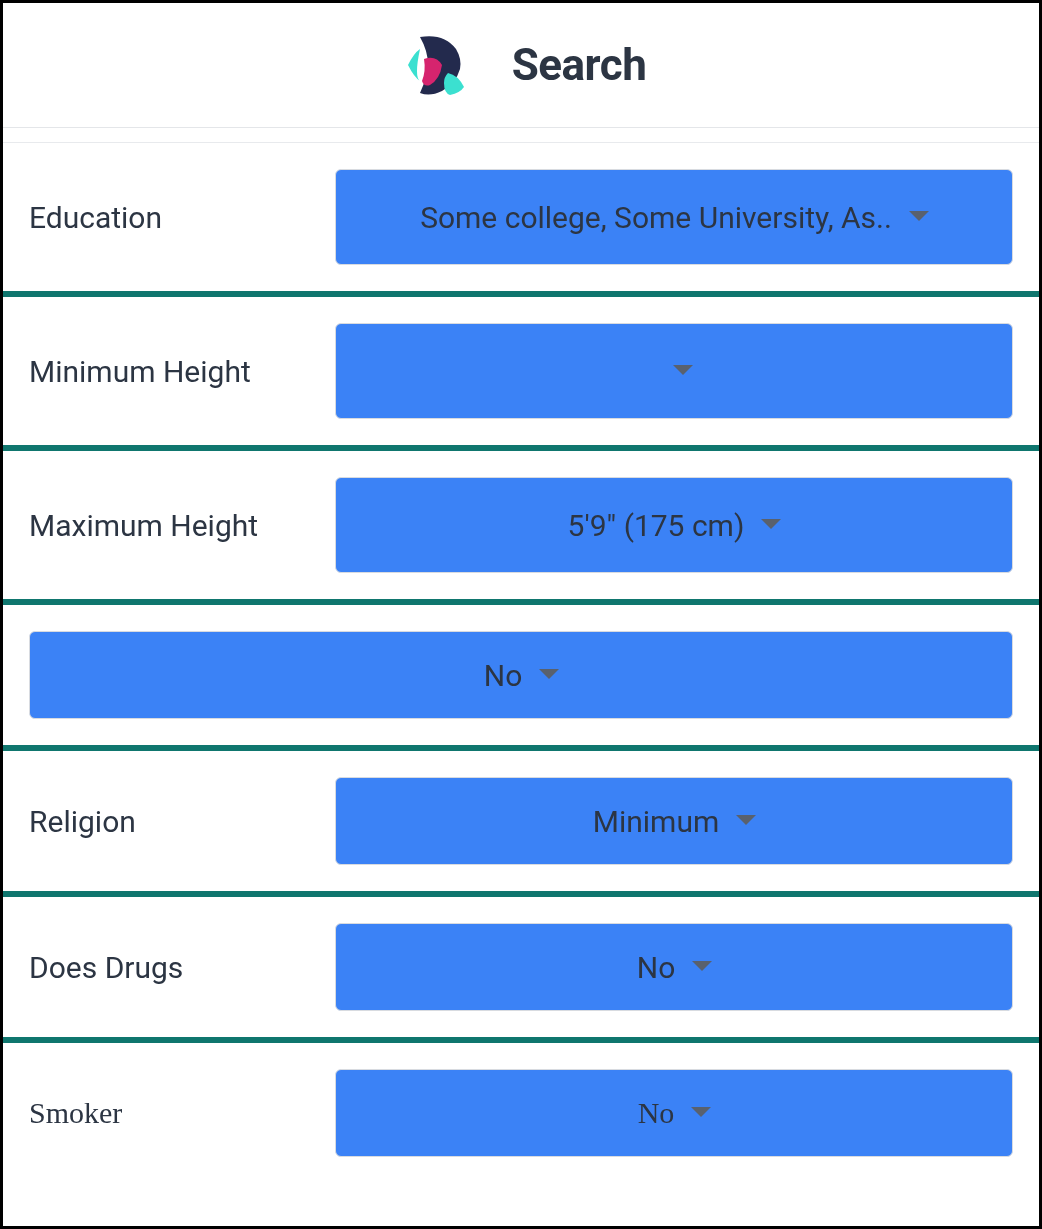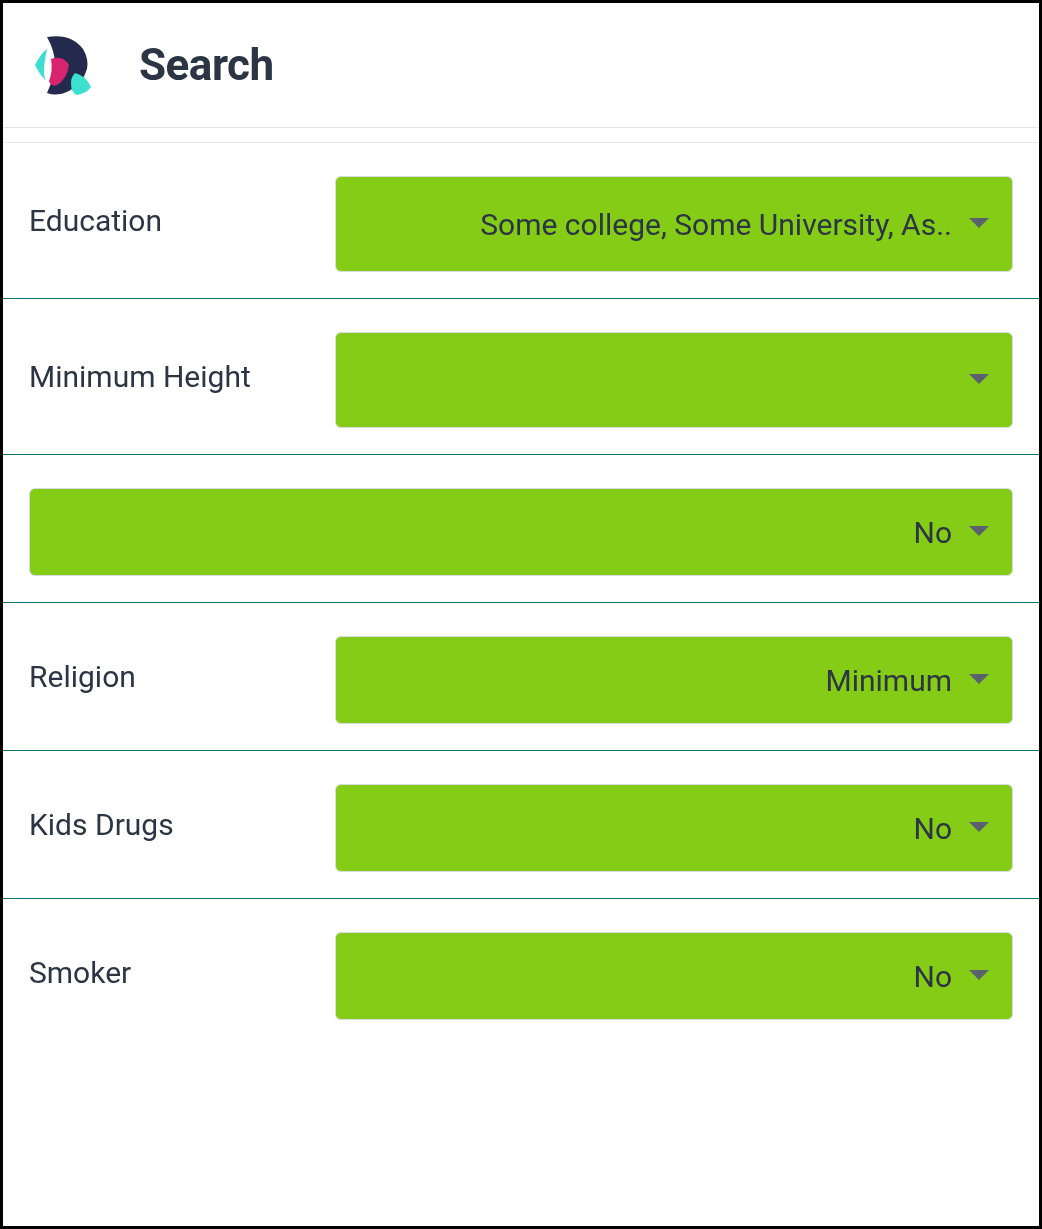--- a/index.html
+++ b/index.html
@@ -15,20 +15,21 @@
       height: 1229px;
       border: 3px solid #000;
       overflow: hidden;
     }
     .header {
       display: flex;
       align-items: center;
       padding: 26px 20px 26px 24px;
       border-bottom: 1px solid #e4e6e9;
       background: #fff;
+      justify-content: center;
     }
     .logo {
       width: 72px;
       height: 72px;
       display: flex;
       align-items: center;
       justify-content: center;
       flex-shrink: 0;
     }
     .page-title {
@@ -43,41 +44,40 @@
     }
     .thin-divider {
       height: 1px;
       background: #e8eaed;
       margin-top: 14px;
     }
     .filter-row {
       display: flex;
       align-items: center;
       padding: 26px 26px 26px 26px;
-      border-bottom: 1px solid #0f766e;
+      border-bottom: 6px solid #0f766e;
     }
     .filter-label {
       width: 306px;
       font-size: 30px;
       font-weight: 400;
       color: #2c3543;
       flex-shrink: 0;
     }
     .select-box {
       flex: 1;
       display: flex;
       align-items: center;
-      justify-content: flex-end;
+      justify-content: center;
       border: 1px solid #d8dbe0;
       border-radius: 6px;
-      background: #84cc16;
+      background: #3b82f6;
       padding: 24px 22px 24px 24px;
       cursor: pointer;
       min-height: 88px;
-      margin-top: 7px;
     }
     .select-box.tall {
       min-height: 96px;
     }
     .select-value {
       font-size: 30px;
       font-weight: 400;
       color: #2c3543;
       white-space: nowrap;
       overflow: hidden;
@@ -88,20 +88,21 @@
       width: 22px;
       height: 14px;
       flex-shrink: 0;
       margin-left: 16px;
     }
     .chevron svg {
       display: block;
     }
     .filter-row.last {
       border-bottom: none;
+      font-family: Liberation Serif, serif;
     }
   </style>
 </head>
 <body>
 
 <div class="header">
   <div class="logo">
     <svg width="72" height="68" viewBox="0 0 72 68">
       <path d="M 8 34 Q 14 22 20 18 Q 14 46 20 50 Q 14 46 8 34 Z" fill="#3be0d0"></path>
       <path d="M 20 6 Q 44 2 56 18 Q 62 28 60 38 Q 56 52 42 60 Q 30 66 20 62 Q 28 44 28 34 Q 28 20 20 6 Z" fill="#232a4d"></path>
@@ -131,20 +132,31 @@
     <div class="filter-label">Minimum Height</div>
     <div class="select-box tall">
       <span class="chevron">
         <svg width="22" height="14" viewBox="0 0 22 14">
             <path d="M1 1 L11 11 L21 1 Z" fill="#59616e"></path>
           </svg>
       </span>
     </div>
   </div>
 
+  <div class="filter-row">
+    <div class="filter-label">Maximum Height</div>
+    <div class="select-box tall">
+      <span class="select-value">5'9" (175 cm)</span>
+      <span class="chevron">
+        <svg width="22" height="14" viewBox="0 0 22 14">
+            <path d="M1 1 L11 11 L21 1 Z" fill="#59616e"></path>
+          </svg>
+      </span>
+    </div>
+  </div>
 
   <div class="filter-row">
     <div class="select-box">
       <span class="select-value">No</span>
       <span class="chevron">
         <svg width="22" height="14" viewBox="0 0 22 14">
             <path d="M1 1 L11 11 L21 1 Z" fill="#59616e"></path>
           </svg>
       </span>
     </div>
@@ -156,21 +168,21 @@
       <span class="select-value">Minimum</span>
       <span class="chevron">
         <svg width="22" height="14" viewBox="0 0 22 14">
             <path d="M1 1 L11 11 L21 1 Z" fill="#59616e"></path>
           </svg>
       </span>
     </div>
   </div>
 
   <div class="filter-row">
-    <div class="filter-label">Kids Drugs</div>
+    <div class="filter-label">Does Drugs</div>
     <div class="select-box">
       <span class="select-value">No</span>
       <span class="chevron">
         <svg width="22" height="14" viewBox="0 0 22 14">
             <path d="M1 1 L11 11 L21 1 Z" fill="#59616e"></path>
           </svg>
       </span>
     </div>
   </div>
 

